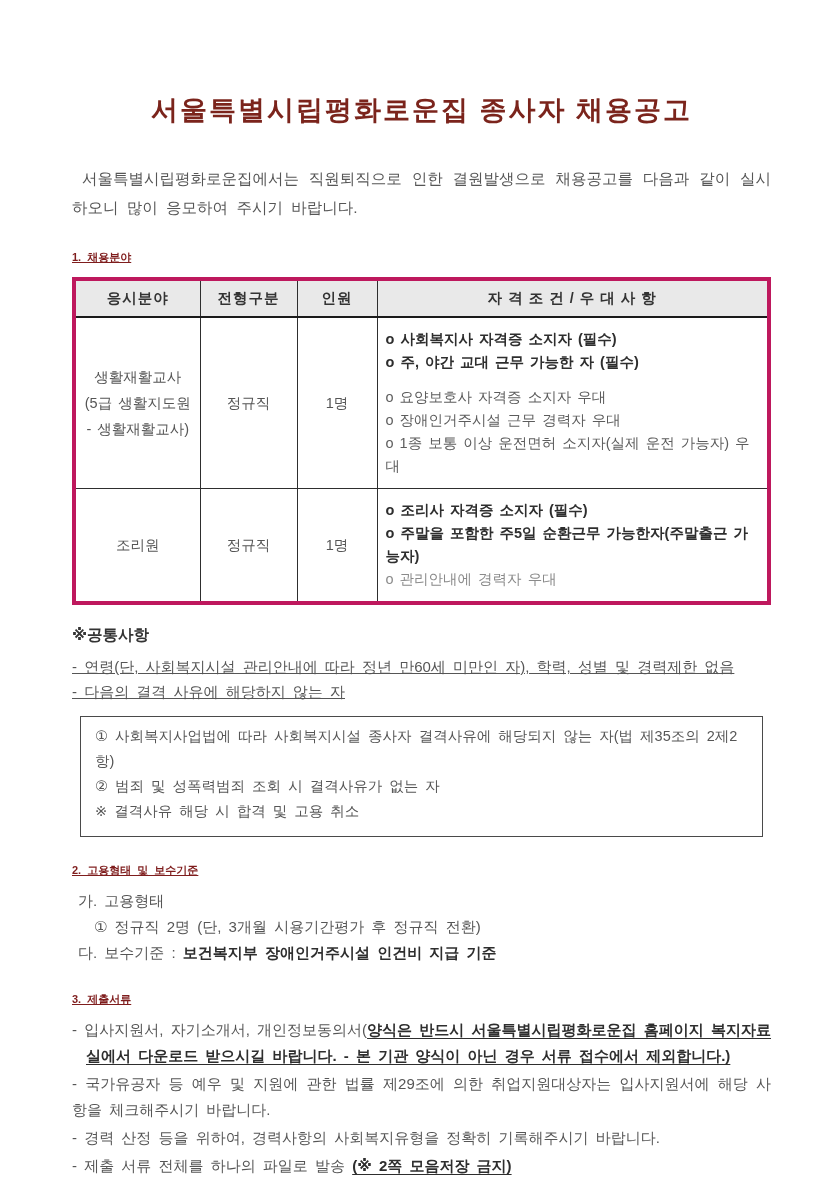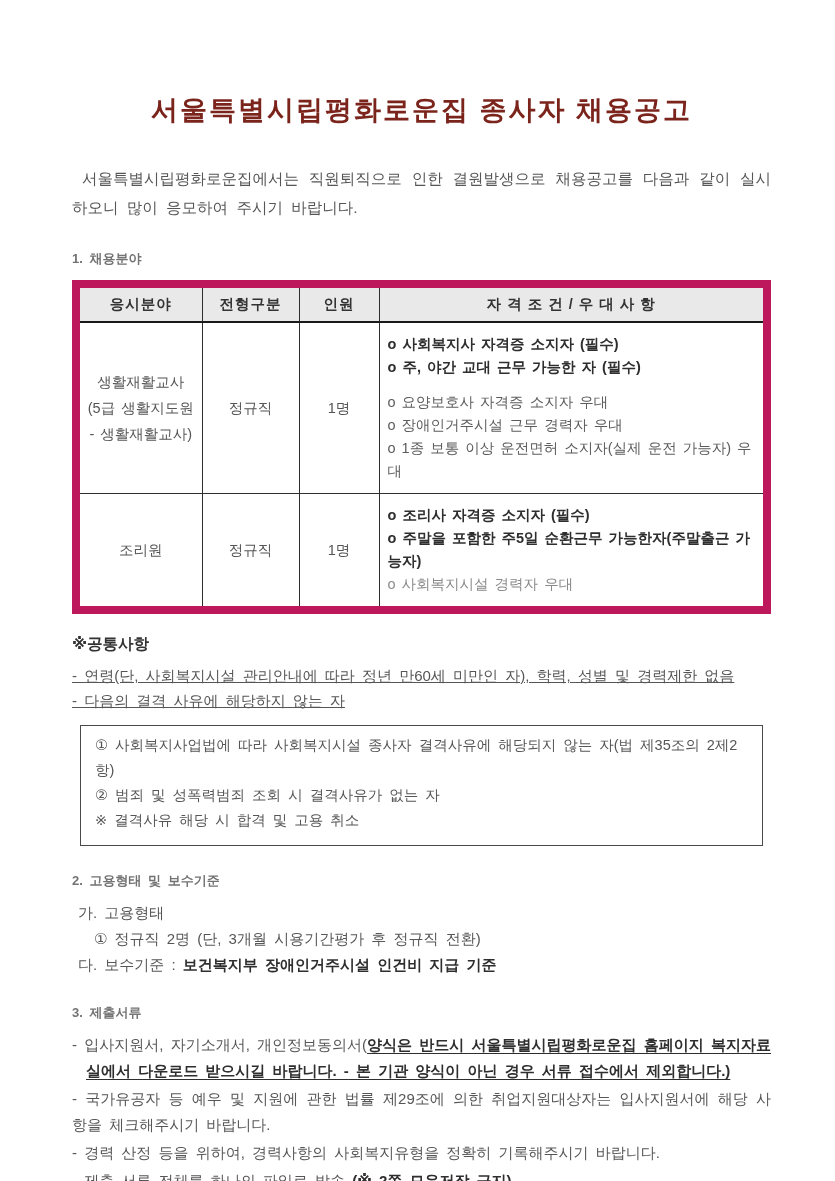--- a/index.html
+++ b/index.html
@@ -28,31 +28,32 @@
     font-size: 15.5px;
     line-height: 29px;
     text-align: justify;
     word-break: break-all;
     word-spacing: 4px;
     text-indent: 10px;
     color: #565656;
     margin-bottom: 28px;
   }
   .sec-heading {
-    font-size: 13px;
-    font-weight: bold;
-    color: #737373;
+    font-size: 11px;
+    font-weight: bold;
+    color: #7f1d1d;
     margin-bottom: 10px;
     word-spacing: 3px;
+    text-decoration: underline;
   }
   
   table.recruit {
     width: 100%;
     border-collapse: collapse;
-    border: 8px solid #be185d;
+    border: 4px solid #be185d;
     margin-top: 12px;
     margin-bottom: 20px;
     table-layout: fixed;
   }
   table.recruit th, table.recruit td {
     border: 1px solid #2e2e2e;
     font-size: 14.5px;
     vertical-align: middle;
   }
   table.recruit th {
@@ -184,21 +185,21 @@
           <div class="qn">o 1종 보통 이상 운전면허 소지자(실제 운전 가능자) 우대</div>
         </td>
       </tr>
       <tr class="row2">
         <td class="center">조리원</td>
         <td class="center">정규직</td>
         <td class="center">1명</td>
         <td class="quals">
           <div class="qb">o 조리사 자격증 소지자 (필수)</div>
           <div class="qb">o 주말을 포함한 주5일 순환근무 가능한자(주말출근 가능자)</div>
-          <div class="qn qn-light">o 사회복지시설 경력자 우대</div>
+          <div class="qn qn-light">o 관리안내에 경력자 우대</div>
         </td>
       </tr>
     </tbody>
   </table>
 
   <div class="common-heading">※공통사항</div>
   <div class="common-item">- 연령(단, 사회복지시설 관리안내에 따라 정년 만60세 미만인 자), 학력, 성별 및 경력제한 없음</div>
   <div class="common-item">- 다음의 결격 사유에 해당하지 않는 자</div>
 
   <div class="notice-box">

